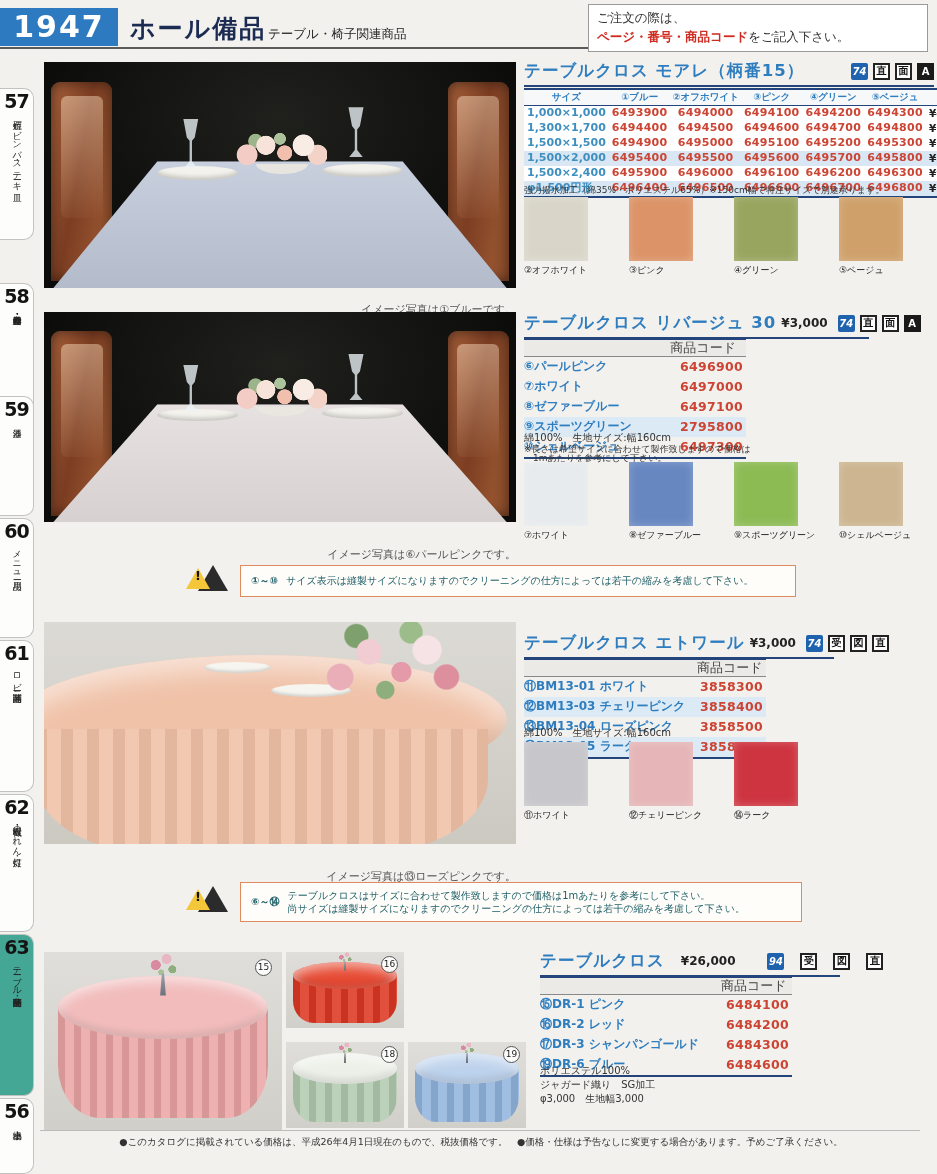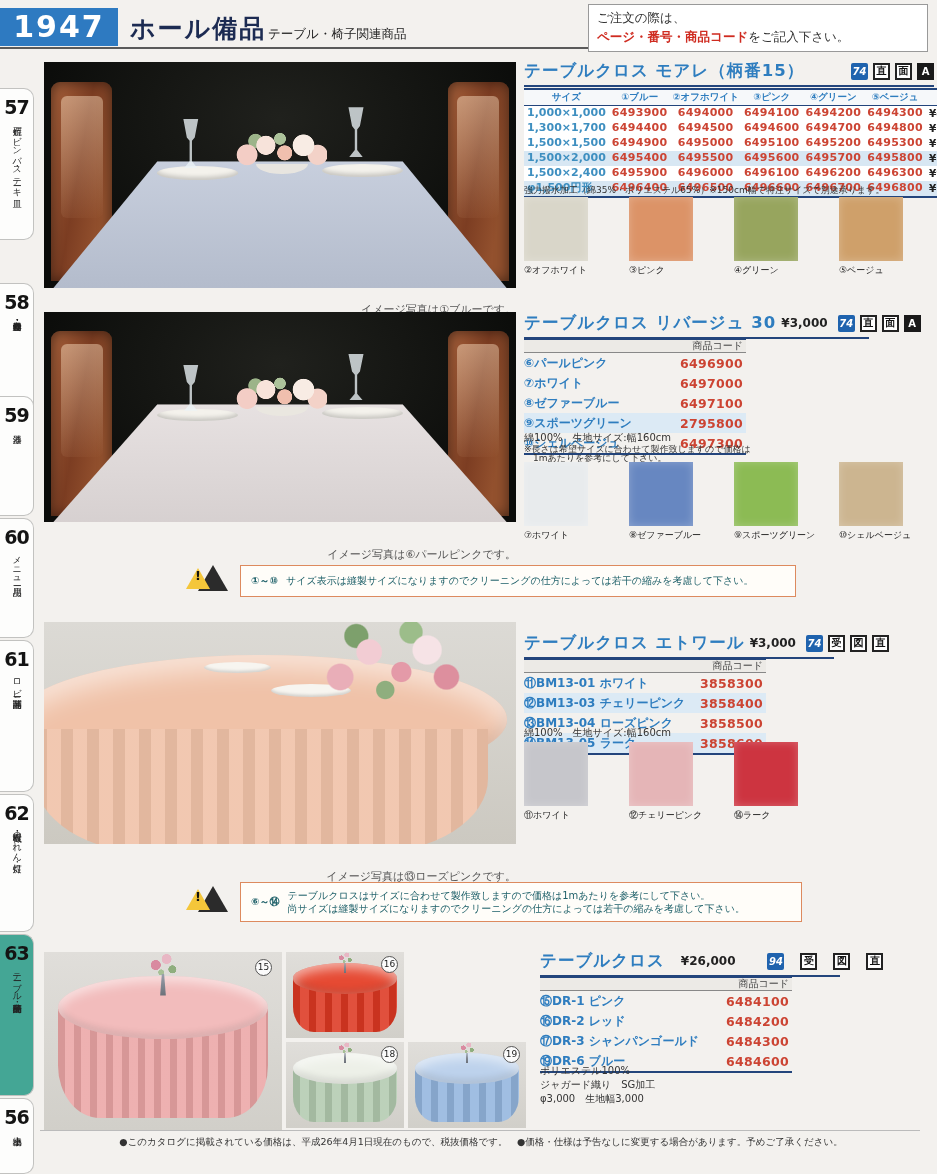--- a/index.html
+++ b/index.html
@@ -14,21 +14,21 @@
   .hdr-sub{left:268px;top:26px;font-size:12.5px;color:#222;}
   .hdr-rule{left:0;top:47px;width:920px;height:2px;background:#5a5a5a;}
   .order-box{left:588px;top:4px;width:322px;height:40px;background:#fff;border:1px solid #999;
     padding:3px 8px;font-size:12.5px;line-height:1.55;color:#333;}
   .order-red{color:#cf2b20;font-weight:bold;}
 
   
   .side-item{left:0;width:33px;background:#fdfdfc;border:1px solid #c2c2c0;border-left:none;
     border-radius:0 10px 10px 0;overflow:hidden;text-align:center;}
   .side-item.active{background:#44a695;}
-  .side-num{font-size:19px;font-weight:bold;color:#141414;letter-spacing:-1px;padding-top:9px;line-height:1;}
+  .side-num{font-size:19px;font-weight:bold;color:#141414;letter-spacing:-1px;padding-top:3px;line-height:1;}
   .side-label{writing-mode:vertical-rl;text-orientation:upright;font-size:9px;color:#222;
     margin:3px auto 0;line-height:1.05;letter-spacing:0px;}
 
   
   .photo{overflow:hidden;}
   .photo.dark{background:radial-gradient(ellipse at 50% 25%,#20211d 0%,#0b0c0a 75%);}
   .chair{position:absolute;top:9%;width:13%;height:88%;border-radius:9px 9px 0 0;
     background:linear-gradient(100deg,#a05a36 10%,#7c3d22 45%,#93512e 78%);
     box-shadow:inset 0 0 14px rgba(0,0,0,.55);}
   .chair::after{content:"";position:absolute;inset:7% 16% 32% 16%;border-radius:6px;
@@ -111,22 +111,22 @@
     border-bottom:1px solid #23457c;padding:1px 2px;white-space:nowrap;background:#f6f8fa;}
   .t1 td{padding:1px 3px;white-space:nowrap;text-align:center;line-height:1.18;}
   .t1 td.size{color:#3e8fc0;font-weight:bold;text-align:left;font-size:11px;}
   .t1 td.code{color:#cc4433;font-weight:bold;font-size:11px;letter-spacing:.3px;}
   .t1 td.price{color:#222;text-align:right;font-size:10.5px;font-weight:bold;}
   .t1 tr.shade{background:#d8e7f3;}
   .t1 tr.last td{border-bottom:2px solid #23457c;}
 
   .t2{font-size:12px;}
   .t2 td{white-space:nowrap;line-height:1.2;}
-  .t2 tr.hdr td{font-size:10px;color:#444;border-top:2px solid #23457c;border-bottom:1px solid #888;
-    text-align:right;padding:0 3px;background:#eceae6;}
+  .t2 tr.hdr td{font-size:13px;color:#444;border-top:2px solid #23457c;border-bottom:1px solid #888;
+    text-align:center;padding:0 3px;background:#eceae6;}
   .t2 td.name{color:#2e7dbf;font-weight:bold;padding:2.5px 6px 2.5px 0;}
   .t2 td.code{color:#cc4433;font-weight:bold;text-align:right;padding:2.5px 3px;font-size:12.5px;letter-spacing:.3px;}
   .t2 tr.shade{background:#dceaf5;}
   .t2 tr.last td{border-bottom:2px solid #23457c;}
 
   .pnote{font-size:9px;color:#333;white-space:nowrap;}
   .pnote.big{font-size:10px;}
   .swatch{width:64px;height:64px;box-shadow:inset 0 0 10px rgba(255,255,255,.25);}
   .swlabel{font-size:9px;color:#222;white-space:nowrap;}
 
@@ -434,21 +434,21 @@
   </div>
 
   <div class="abs pcard" style="left:44px;top:952px;width:238px;height:178px;">
     <div class="rtable">
       <div class="rt-skirt" style="background-color: rgb(236, 166, 166);"></div>
       <div class="rt-top" style="background-color: rgb(242, 188, 188);"></div>
       <div class="rt-vase"></div>
     </div>
     <div class="pbadge" style="top:7px;right:10px;">15</div>
   </div>
-  <div class="abs pcard" style="left:286px;top:952px;width:118px;height:86px;">
+  <div class="abs pcard" style="left:286px;top:952px;width:118px;height:76px;">
     <div class="rtable">
       <div class="rt-skirt" style="background-color: rgb(221, 56, 34);"></div>
       <div class="rt-top" style="background-color: rgb(230, 74, 51);"></div>
       <div class="rt-vase"></div>
     </div>
     <div class="pbadge" style="top:4px;right:6px;">16</div>
   </div>
   <div class="abs pcard" style="left:286px;top:1042px;width:118px;height:86px;">
     <div class="rtable">
       <div class="rt-skirt" style="background-color: rgb(179, 203, 176);"></div>

